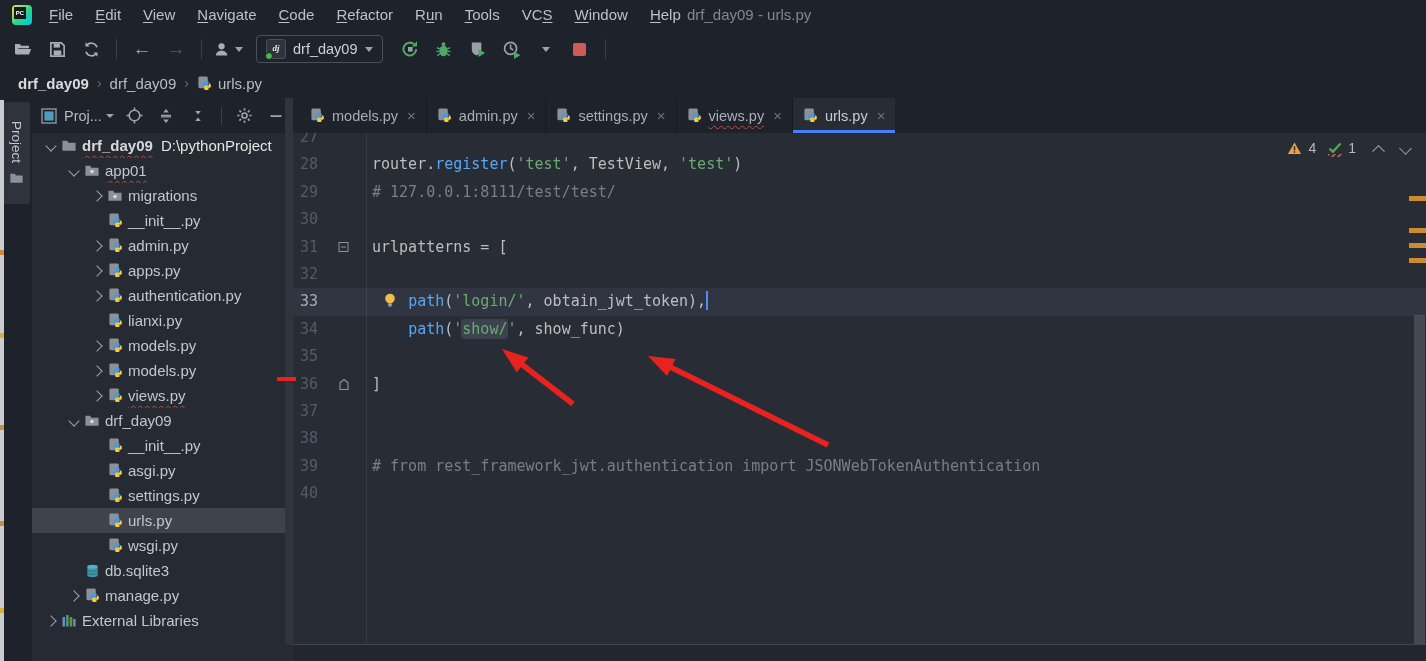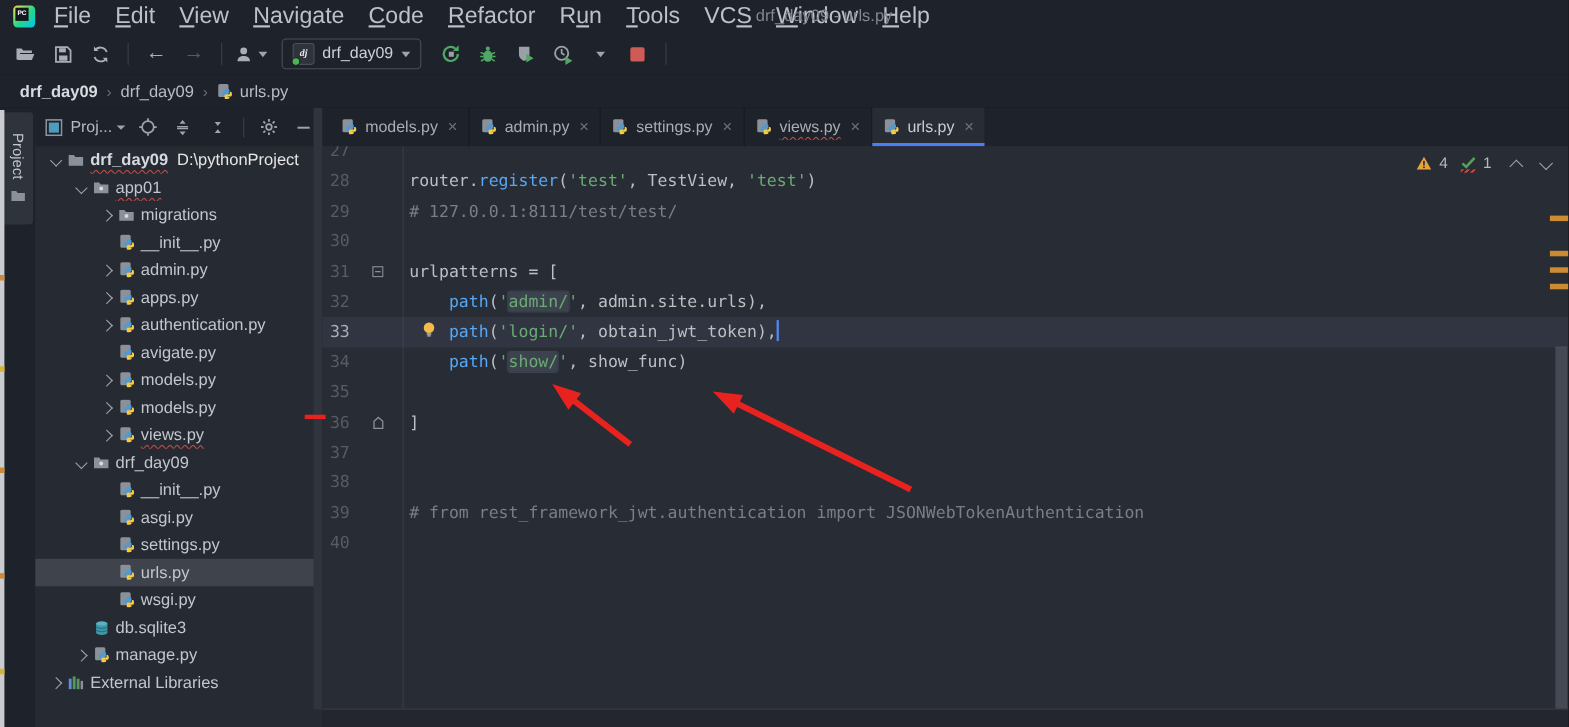--- a/index.html
+++ b/index.html
@@ -5,21 +5,21 @@
   html,body{margin:0;padding:0;background:#111;}
   .win{position:relative;width:1426px;height:661px;overflow:hidden;background:#282c34;
        font-family:"Liberation Sans",sans-serif;color:#bcc0c8;-webkit-font-smoothing:antialiased;}
   .bar{background:#1e222a;}
   
   .menubar{position:absolute;left:0;top:0;right:0;height:30px;display:flex;align-items:center;}
   .pclogo{width:20px;height:20px;border-radius:4px;margin:0 6px 0 12px;position:relative;flex:none;
           background:linear-gradient(135deg,#f7e14a 0%,#21d789 55%,#07c3f2 100%);}
   .pclogo i{position:absolute;left:2px;top:2px;width:12px;height:12px;background:#15181d;
             color:#fff;font:700 6px/12px "Liberation Sans",sans-serif;text-align:center;font-style:normal;}
-  .menu-item{padding:0 11px;font-size:21px;color:#bcc0c8;height:30px;line-height:30px;cursor:default;}
+  .menu-item{padding:0 11px;font-size:15px;color:#bcc0c8;height:30px;line-height:30px;cursor:default;}
   .menu-item .u{text-decoration:underline;text-underline-offset:2px;}
   .win-title{position:absolute;left:687px;top:0;height:30px;line-height:30px;font-size:15px;color:#83878f;}
   
   .toolbar{position:absolute;left:0;top:30px;right:0;height:38px;display:flex;align-items:center;border-bottom:1px solid #171a20;}
   .tbtn{height:28px;min-width:28px;display:flex;align-items:center;justify-content:center;margin:0 3px;flex:none;}
   .tb-divider{width:1px;height:20px;background:#3a3f48;margin:0 8px;flex:none;}
   .arrow-glyph{font-size:19px;color:#a9aeb6;}
   .arrow-glyph.disabled{color:#565b64;}
   .runconfig{height:26px;border:1px solid #4a4f58;border-radius:4px;display:flex;align-items:center;
              padding:0 9px;margin:0 10px;gap:7px;flex:none;}
@@ -385,21 +385,21 @@
             <span class="tr-chev"></span>
             <span class="tr-icon">
               <svg width="15" height="15" viewBox="0 0 16 16">
                 <rect x="1.5" y="0.5" width="10" height="12.5" rx="1.5" fill="#8b919a"></rect>
                 <g transform="translate(5,5)">
                   <path d="M5 0C2.6 0 2.7 1 2.7 1v1.1h2.4v.4H1.7S.2 2.3.2 4.7 1.5 7 1.5 7h.8V5.9S2.2 4.5 3.7 4.5H6s1.3 0 1.3-1.3V1.3S7.5 0 5 0z" fill="#4a9bd5"></path>
                   <path d="M5 10c2.4 0 2.3-1 2.3-1V7.9H4.9v-.4h3.4s1.5.2 1.5-2.2S8.5 3 8.5 3h-.8v1.1S7.8 5.5 6.3 5.5H4s-1.3 0-1.3 1.3v2.4S2.6 10 5 10z" fill="#f6cd46"></path>
                 </g>
               </svg>
             </span>
-            <span class="tr-label">avigate.py</span>
+            <span class="tr-label">lianxi.py</span>
           </div>
           <div class="tree-row">
             <span style="flex: 0 0 auto; width: 56px;"></span>
             <span class="tr-chev">
               <span class="chev right"></span>
             </span>
             <span class="tr-icon">
               <svg width="15" height="15" viewBox="0 0 16 16">
                 <rect x="1.5" y="0.5" width="10" height="12.5" rx="1.5" fill="#8b919a"></rect>
                 <g transform="translate(5,5)">
@@ -664,21 +664,20 @@
               <span class="fold">
                 <svg width="11" height="11" viewBox="0 0 11 11">
                   <rect x="1" y="1" width="9" height="9" fill="#282c34" stroke="#8b919a"></rect>
                   <path d="M3 5.5h5" stroke="#8b919a" stroke-width="1.2"></path>
                 </svg>
               </span>
               <span class="ct"><span class="c-def">urlpatterns = [</span></span>
             </div>
             <div class="crow">
               <span class="num">32</span>
-              <span class="ct"><span class="c-def">    </span><span class="c-func">path</span><span class="c-def">(</span><span class="c-str">'</span><span class="c-str c-box">admin/</span><span class="c-str">'</span><span class="c-def">, admin.site.urls),</span></span>
             </div>
             <div class="crow current">
               <span class="num">33</span>
               <span class="bulb"><svg width="14" height="15" viewBox="0 0 14 15">
                   <circle cx="7" cy="6" r="4.8" fill="#f2bc4b"></circle>
                   <rect x="4.8" y="11" width="4.4" height="1.3" rx=".6" fill="#b9bec6"></rect>
                   <rect x="5.3" y="12.8" width="3.4" height="1.2" rx=".6" fill="#b9bec6"></rect>
                 </svg></span>
               <span class="ct"><span class="c-def">    </span><span class="c-func">path</span><span class="c-def">(</span><span class="c-str">'login/'</span><span class="c-def">, obtain_jwt_token),</span><span class="txt-caret"></span></span>
             </div>

